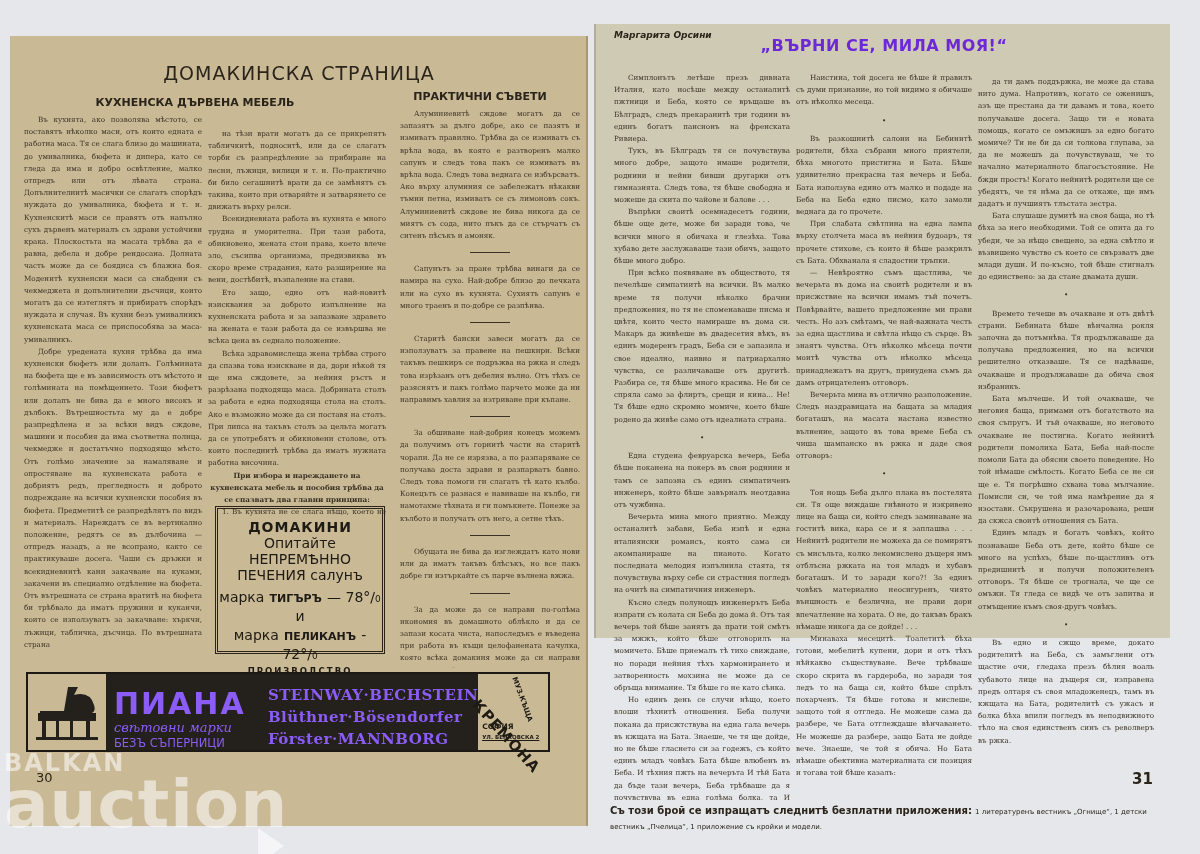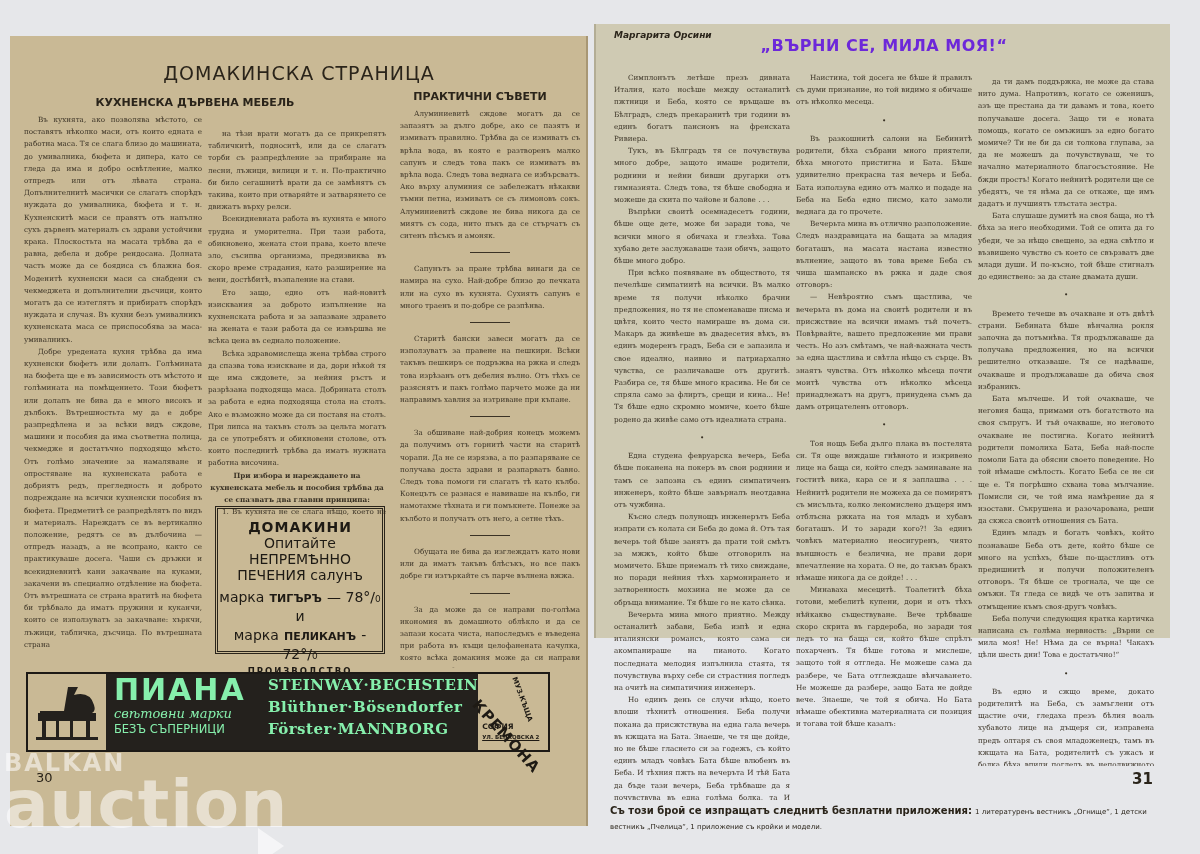--- a/index.html
+++ b/index.html
@@ -16,21 +16,21 @@
   .dot{text-align:center;margin:6px 0;}
   .ad-box{position:absolute;left:205px;top:470px;width:170px;height:148px;border:3px double #2a241a;box-sizing:border-box;text-align:center;font-family:"DejaVu Sans",sans-serif;color:#1e1a14;padding-top:10px;}
   .ad-box .big{font-size:14px;font-weight:bold;letter-spacing:1px;}
   .ad-box .mid{font-size:14px;}
   .ad-box .brand{font-size:11px;font-weight:bold;}
   .ad-box .prod{font-size:8.5px;letter-spacing:2px;font-weight:bold;}
   .ad-box .maker{font-size:12px;font-weight:bold;}
   .ad-box .addr{font-size:7.5px;font-weight:bold;}
   .piano-ad{position:absolute;left:26px;top:672px;width:524px;height:80px;border:2px solid #1d1a16;box-sizing:border-box;background:#c9b995;display:flex;}
   .piano-icon{width:78px;background:#c9b995;display:flex;align-items:center;justify-content:center;}
-  .piano-dark{flex:1;background:#24211d;color:#86efac;display:flex;align-items:flex-start;font-family:"DejaVu Sans",sans-serif;}
+  .piano-dark{flex:1;background:#24211d;color:#8b5cf6;display:flex;align-items:flex-end;font-family:"DejaVu Sans",sans-serif;}
   .piano-left{padding-left:8px;width:150px;}
   .piano-left .pn{font-size:30px;font-weight:bold;letter-spacing:2px;line-height:32px;}
   .piano-left .pm{font-family:"DejaVu Serif",serif;font-style:italic;font-size:13px;line-height:16px;}
   .piano-left .pb{font-size:11.5px;line-height:14px;}
   .piano-right{padding-left:4px;font-family:"DejaVu Serif",serif;}
   .piano-right div{font-size:15px;line-height:22px;font-weight:bold;letter-spacing:0.5px;}
   .kremona{width:70px;position:relative;color:#1e1a14;font-family:"DejaVu Sans",sans-serif;}
   .kremona .kn{position:absolute;left:4px;top:22px;font-size:15px;font-weight:bold;transform:rotate(48deg);transform-origin:left top;letter-spacing:1px;}
   .kremona .kh{position:absolute;left:40px;top:2px;font-size:7px;font-weight:bold;transform:rotate(70deg);transform-origin:left top;}
   .kremona .ks{position:absolute;left:4px;top:48px;font-size:7.5px;font-weight:bold;}
@@ -141,45 +141,45 @@
   <div class="abs author" style="left:18px;top:6px;">Маргарита Орсини</div>
   <div class="abs title-right" style="top:12px;">„ВЪРНИ СЕ, МИЛА МОЯ!“</div>
 
   <div class="col" style="left:18px;top:48px;width:176px;height:728px;">
     <p>Симплонътъ летѣше презъ дивната Италия, като носѣше между останалитѣ пжтници и Беба, която се връщаше въ Бѣлградъ, следъ прекаранитѣ три години въ единъ богатъ пансионъ на френската Ривиера.</p>
     <p>Тукъ, въ Бѣлградъ тя се почувствува много добре, защото имаше родители, роднини и нейни бивши другарки отъ гимназията. Следъ това, тя бѣше свободна и можеше да скита по чайове и балове . . .</p>
     <p>Въпрѣки своитѣ осемнадесетъ години, бѣше още дете, може би заради това, че всички много я обичаха и глезѣха. Това хубаво дете заслужаваше тази обичъ, защото бѣше много добро.</p>
     <p>При всѣко появяване въ обществото, тя печелѣше симпатиитѣ на всички. Въ малко време тя получи нѣколко брачни предложения, но тя не споменаваше писма и цвѣтя, които често намираше въ дома си. Макаръ да живѣеше въ двадесетия вѣкъ, въ единъ модеренъ градъ, Беба си е запазила и свое идеално, наивно и патриархално чувства, се различаваше отъ другитѣ. Разбира се, тя бѣше много красива. Не би се спряла само за флиртъ, срещи и кина... Не! Тя бѣше едно скромно момиче, което бѣше родено да живѣе само отъ идеалната страна.</p>
     <div class="dot">•</div>
     <p>Една студена февруарска вечерь, Беба бѣше поканена на покеръ въ свои роднини и тамъ се запозна съ единъ симпатиченъ инженеръ, който бѣше завърналъ неотдавна отъ чужбина.</p>
+    <p>Вечерьта мина много приятно. Между останалитѣ забави, Беба изпѣ и една италиянски романсъ, която сама си акомпанираше на пианото. Когато последната мелодия изпълнила стаята, тя почувствува върху себе си страстния погледъ на очитѣ на симпатичния инженеръ.</p>
     <p>Късно следъ полунощъ инженерътъ Беба изпрати съ колата си Беба до дома й. Отъ тая вечерь той бѣше занятъ да прати той смѣтъ за мжжъ, който бѣше отговорилъ на момичето. Бѣше приемалъ тѣ тихо свиждане, но поради нейния тѣхъ хармонирането и затворенность мохзина не може да се обръща внимание. Тя бѣше го не като сѣнка.</p>
-    <p>Вечерьта мина много приятно. Между останалитѣ забави, Беба изпѣ и една италиянски романсъ, която сама си акомпанираше на пианото. Когато последната мелодия изпълнила стаята, тя почувствува върху себе си страстния погледъ на очитѣ на симпатичния инженеръ.</p>
     <p>Но единъ день се случи нѣщо, което влоши тѣхнитѣ отношения. Беба получи покана да присжтствува на една гала вечерь въ кжщата на Бата. Знаеше, че тя ще дойде, но не бѣше гласнето си за годежъ, съ който единъ младъ човѣкъ Бата бѣше влюбенъ въ Беба. И тѣхния пжть на вечеръта И тѣй Бата да бъде тази вечерь, Беба трѣбваше да я почувствува въ една голѣма болка, та И тогава тя този случай накара инженера да почувствува, че тя не бѣше тѣ незабравима. тя бѣ разплакала се въ другъ човѣкъ, че значеше, че е загубена за него.</p>
   </div>
 
   <div class="col" style="left:200px;top:48px;width:176px;height:728px;">
     <p>Наистина, той досега не бѣше й правилъ съ думи признание, но той видимо я обичаше отъ нѣколко месеца.</p>
     <div class="dot">•</div>
     <p>Въ разкошнитѣ салони на Бебинитѣ родители, бѣха събрани много приятели, бѣха многото пристигна и Бата. Бѣше удивително прекрасна тая вечерь и Беба. Бата използува едино отъ малко и подаде на Беба на Беба едно писмо, като замоли веднага да го прочете.</p>
+    <p>При слабата свѣтлина на една лампа върху столчета маса въ нейния будоаръ, тя прочете стихове, съ които й бѣше разкрилъ съ Бата. Обхванала я сладостни тръпки.</p>
+    <p>— Невѣроятно съмъ щастлива, че вечерьта въ дома на своитѣ родители и въ присжствие на всички имамъ тъй почетъ. Повѣрвайте, вашето предложение ми прави честь. Но азъ смѣтамъ, че най-важната честь за една щастлива и свѣтла нѣщо съ сърце. Въ знаятъ чувства. Отъ нѣколко мѣсеца почти моитѣ чувства отъ нѣколко мѣсеца принадлежатъ на другъ, принудена съмъ да дамъ отрицателенъ отговоръ.</p>
     <p>Вечерьта мина въ отлично разположение. Следъ наздравицата на бащата за младия богаташъ, на масата настана известно вълнение, защото въ това време Беба съ чиша шампанско въ ржка и даде своя отговоръ:</p>
-    <p>— Невѣроятно съмъ щастлива, че вечерьта въ дома на своитѣ родители и въ присжствие на всички имамъ тъй почетъ. Повѣрвайте, вашето предложение ми прави честь. Но азъ смѣтамъ, че най-важната честь за една щастлива и свѣтла нѣщо съ сърце. Въ знаятъ чувства. Отъ нѣколко мѣсеца почти моитѣ чувства отъ нѣколко мѣсеца принадлежатъ на другъ, принудена съмъ да дамъ отрицателенъ отговоръ.</p>
     <div class="dot">•</div>
     <p>Тоя нощь Беба дълго плака въ постелята си. Тя още виждаше гнѣвното и изкривено лице на баща си, който следъ заминаване на гоститѣ вика, кара се и я заплашва . . . Нейнитѣ родители не можеха да се помирятъ съ мисъльта, колко лекомислено дъщеря имъ отблъсна ржката на тоя младъ и хубавъ богаташъ. И то заради кого?! За единъ човѣкъ материално неосигуренъ, чиято външность е безлична, не прави дори впечатление на хората. О не, до такъвъ бракъ нѣмаше никога да се дойде! . . .</p>
     <p>Минаваха месецитѣ. Тоалетитѣ бѣха готови, мебелитѣ купени, дори и отъ тѣхъ нѣйкакво съществуване. Вече трѣбваше скоро скрита въ гардероба, но заради тоя ледъ то на баща си, който бѣше спрѣлъ похарченъ. Тя бѣше готова и мислеше, защото той я отгледа. Не можеше сама да разбере, че Бата отглеждаше вѣнчаването. Не можеше да разбере, защо Бата не дойде вече. Знаеше, че той я обича. Но Бата нѣмаше обективна материалната си позиция и тогава той бѣше казалъ:</p>
 
   </div>
 
   <div class="col" style="left:382px;top:52px;width:176px;height:690px;">
     <p>да ти дамъ поддържка, не може да става нито дума. Напротивъ, когато се оженишъ, азъ ще престана да ти давамъ и това, което получаваше досега. Защо ти е новата помощь, когато се омъжишъ за едно богато момиче? Ти не би да си толкова глупава, за да не можешъ да почувствуваш, че то начално материалното благосъстояние. Не бжди простъ! Когато нейнитѣ родители ще се убедятъ, че тя нѣма да се откаже, ще имъ дадатъ и лучшиятъ тлъстата зестра.</p>
     <p>Бата слушаше думитѣ на своя баща, но тѣ бѣха за него необходими. Той се опита да го убеди, че за нѣщо свещено, за една свѣтло и възвишено чувство съ което се свързватъ две млади души. И по-късно, той бѣше стигналъ до единствено: за да стане двамата души.</p>
     <div class="dot">•</div>
     <p>Времето течеше въ очакване и отъ двѣтѣ страни. Бебината бѣше вѣнчална рокля започна да потъмнѣва. Тя продължаваше да получава предложения, но на всички решително отказваше. Тя се надѣваше, очакваше и продължаваше да обича своя избраникъ.</p>
     <p>Бата мълчеше. И той очакваше, че неговия баща, примами отъ богатството на своя съпругъ. И тъй очакваше, но неговото очакване не постигна. Когато нейнитѣ родители помолиха Бата, Беба най-после помоли Бата да обясни своето поведение. Но той нѣмаше смѣлость. Когато Беба се не си ще е. Тя погрѣшно схвана това мълчание. Помисли си, че той има намѣрение да я изостави. Съкрушена и разочарована, реши да скжса своитѣ отношения съ Бата.</p>
     <p>Единъ младъ и богатъ човѣкъ, който познаваше Беба отъ дете, който бѣше се много на успѣхъ, бѣше по-щастливъ отъ предишнитѣ и получи положителенъ отговоръ. Тя бѣше се трогнала, че ще се омъжи. Тя гледа се видѣ че отъ запитва и отмъщение къмъ своя-другъ човѣкъ.</p>
-    <p>Беба получи следующия кратка картичка написана съ голѣма нервность: „Върни се мила моя! Не! Нѣма да се върна! Чакахъ цѣли шесть дни! Това е достатъчно!“</p>
     <div class="dot">•</div>
     <p>Въ едно и сжщо време, докато родителитѣ на Беба, съ замъглени отъ щастие очи, гледаха презъ бѣлия воаль хубавото лице на дъщеря си, изправена предъ олтаря съ своя младоженецъ, тамъ въ кжщата на Бата, родителитѣ съ ужасъ и болка бѣха впили погледъ въ неподвижното тѣло на своя единственъ синъ съ револверъ въ ржка.</p>
 
   </div>
 
   <div class="abs pagenum" style="left:536px;top:746px;font-size:15px;font-weight:bold;">31</div>
 
   <div class="abs footer-note" style="left:14px;top:780px;width:540px;">
     <b>Съ този брой се изпращатъ следнитѣ безплатни приложения:</b>
     <span class="small">1 литературенъ вестникъ „Огнище“, 1 детски вестникъ „Пчелица“, 1 приложение съ кройки и модели.</span>

